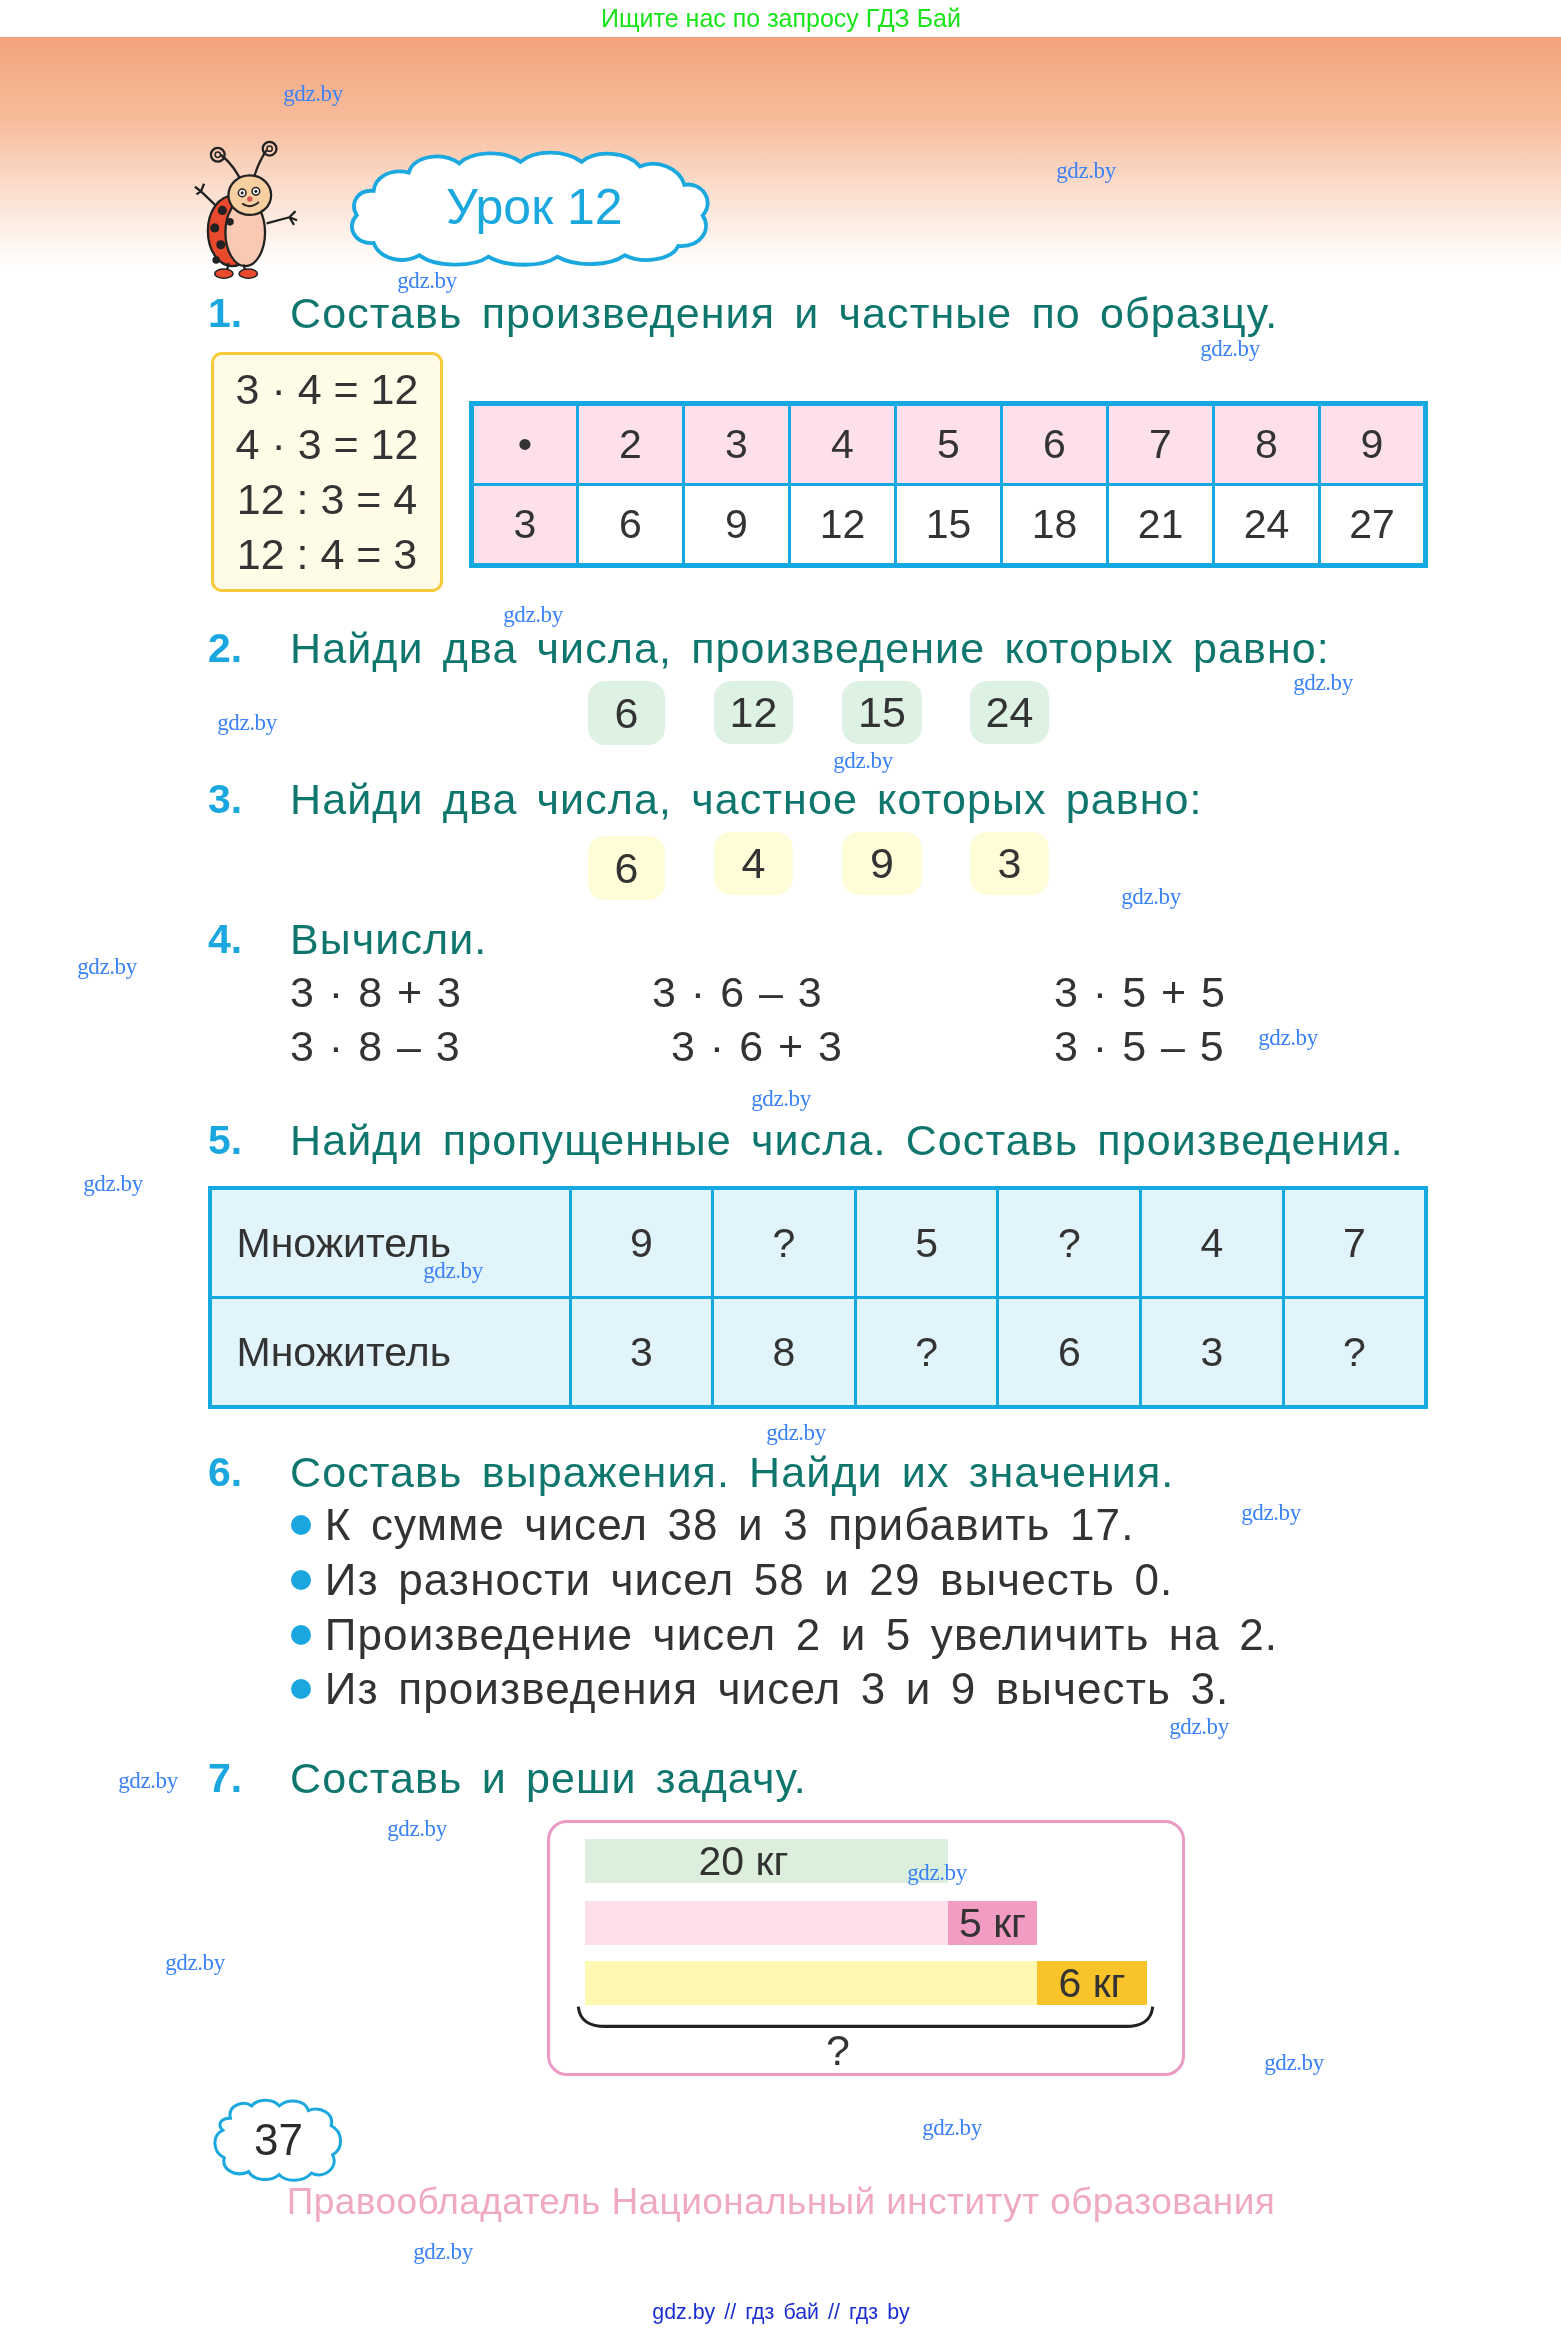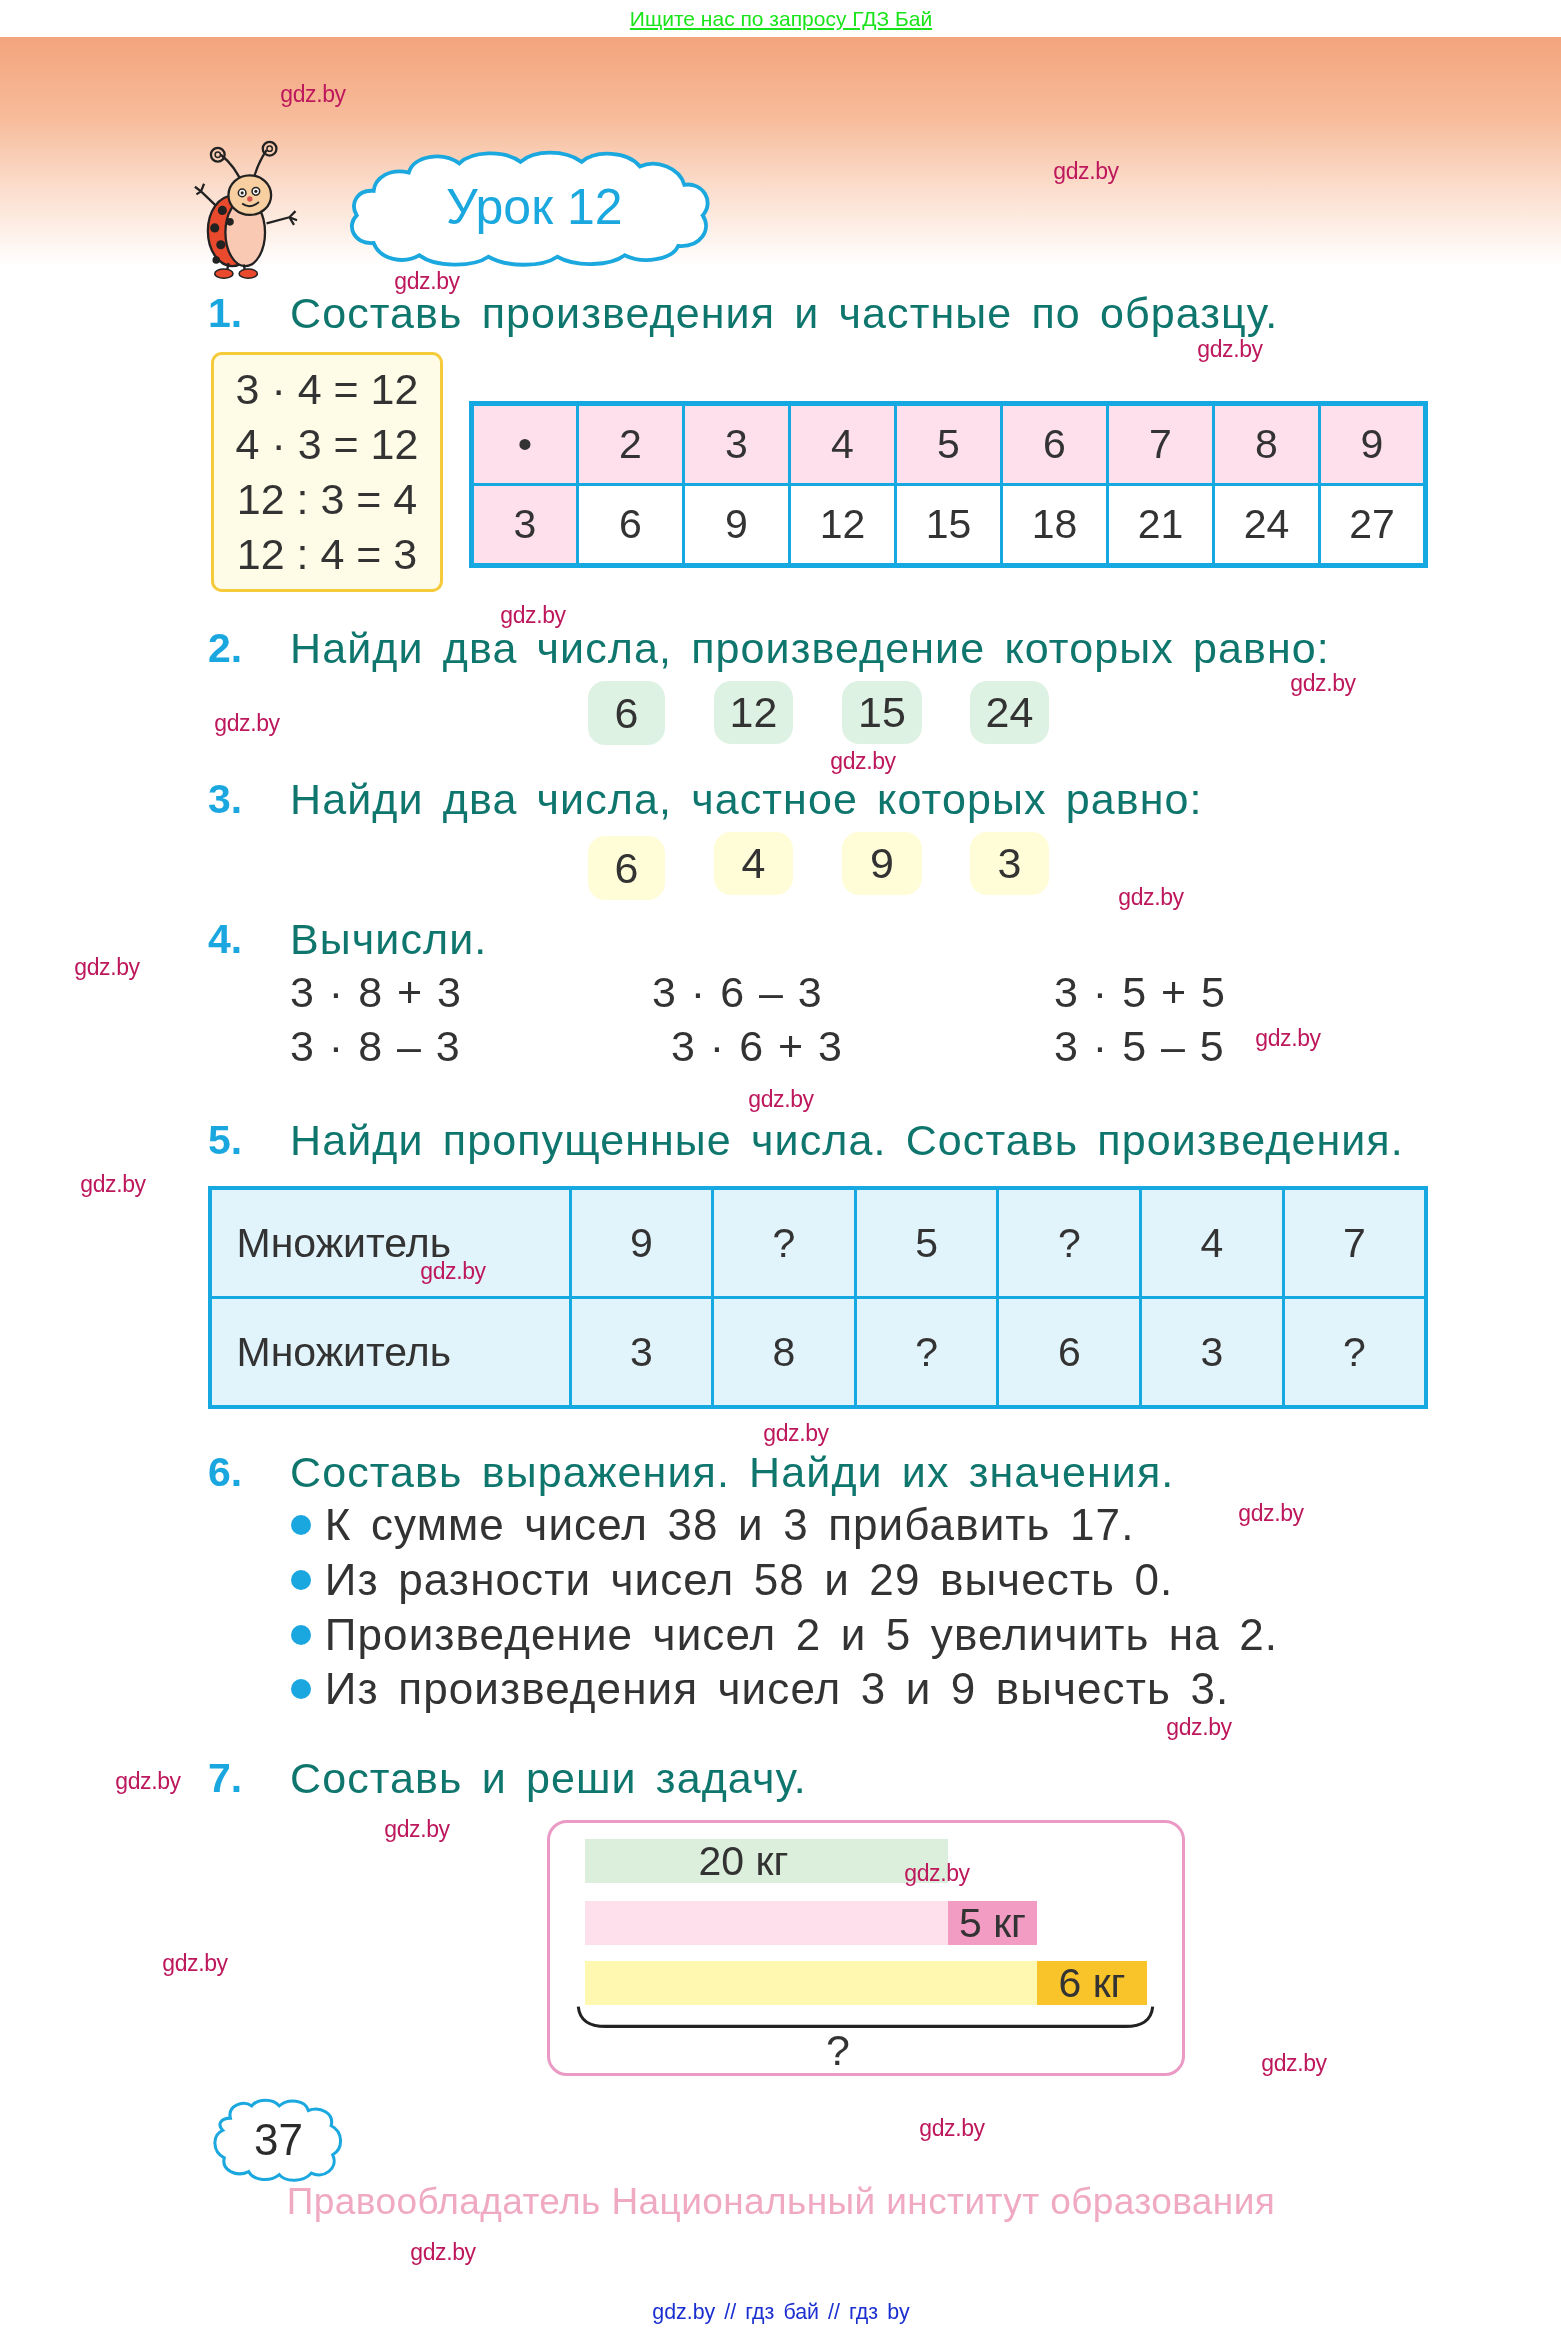--- a/index.html
+++ b/index.html
@@ -1,27 +1,27 @@
 <!DOCTYPE html>
 <html style="font-size:12.2px"><head>
 <meta charset="utf-8">
 <style>
   * { box-sizing: border-box; margin: 0; padding: 0; }
   html, body { width: 1562px; height: 2330px; background: #ffffff; overflow: hidden; }
   body { position: relative; font-family: "Liberation Sans", sans-serif; color: #2b2b2b; }
 
   .topbar { position: absolute; left: 0; top: 0; width: 1562px; height: 37px; background: #fff;
             display: flex; align-items: center; justify-content: center; }
-  .topbar span { color: #19e319; font-size: 21px; font-family: "Liberation Sans", sans-serif; text-decoration: underline; }
+  .topbar span { color: #19e319; font-size: 25px; font-family: "Liberation Sans", sans-serif; }
 
   .band { position: absolute; left: 0; top: 37px; width: 1562px; height: 229px;
           background: linear-gradient(to bottom, #f3a47c 0%, #f7bb9a 35%, #fbdccb 65%, #ffffff 100%); }
 
-  .wm { position: absolute; font-size: 23px; color: #be185d; transform: translate(-50%, -50%);
-        font-family: Liberation Sans, sans-serif; white-space: nowrap; letter-spacing: -0.4px; }
+  .wm { position: absolute; font-size: 23px; color: #3b82f6; transform: translate(-50%, -50%);
+        font-family: Liberation Serif, serif; white-space: nowrap; letter-spacing: -0.4px; }
 
   .ladybug { position: absolute; left: 190px; top: 138px; width: 115px; height: 141px; }
 
   .lesson-cloud { position: absolute; left: 343px; top: 145px; width: 375px; height: 124px; }
   .lesson-cloud .title { position: absolute; left: 0; top: 0; width: 100%; height: 100%;
       display: flex; align-items: center; justify-content: center; color: #1ba8df; font-size: 50px; padding-left: 7.6px; }
 
   .ex-num { position: absolute; color: #1aa7e0; font-weight: bold; font-size: 41px; transform: translateY(-50%); }
   .ex-text { position: absolute; font-size: 43px; color: #0f766e; transform: translateY(-50%); white-space: nowrap; letter-spacing: 1.1px; word-spacing: 6.1px; }
 

